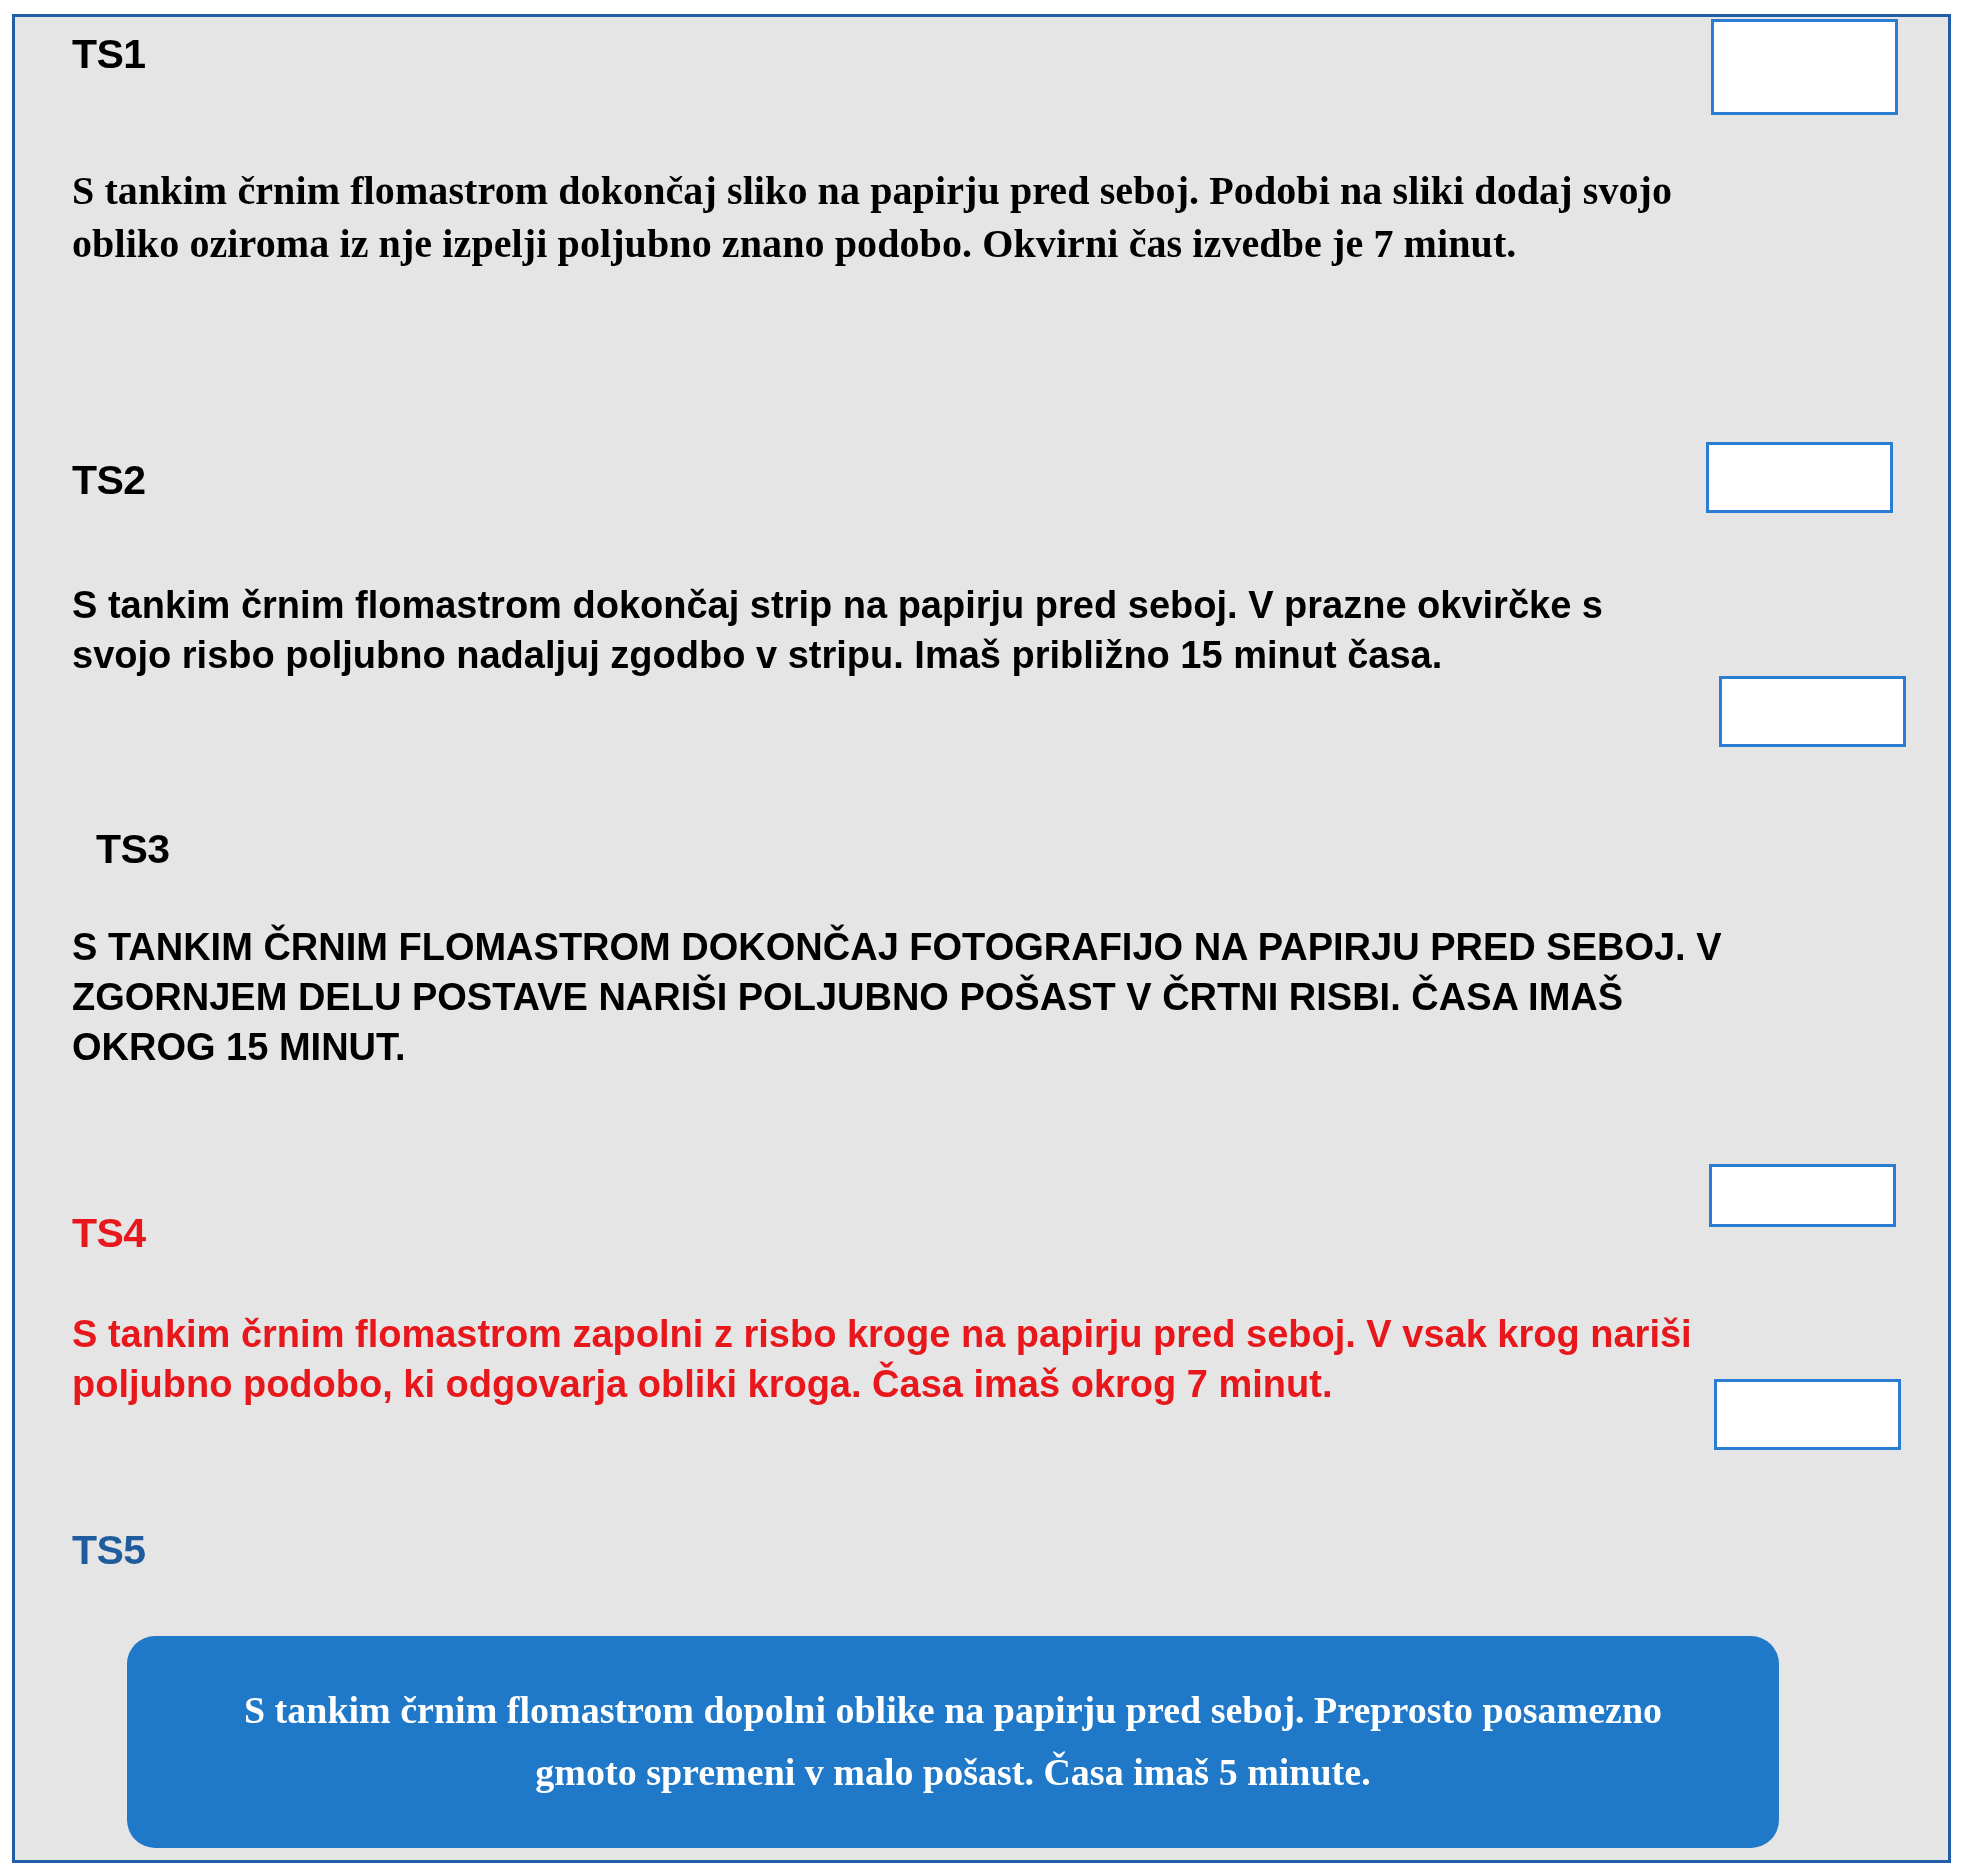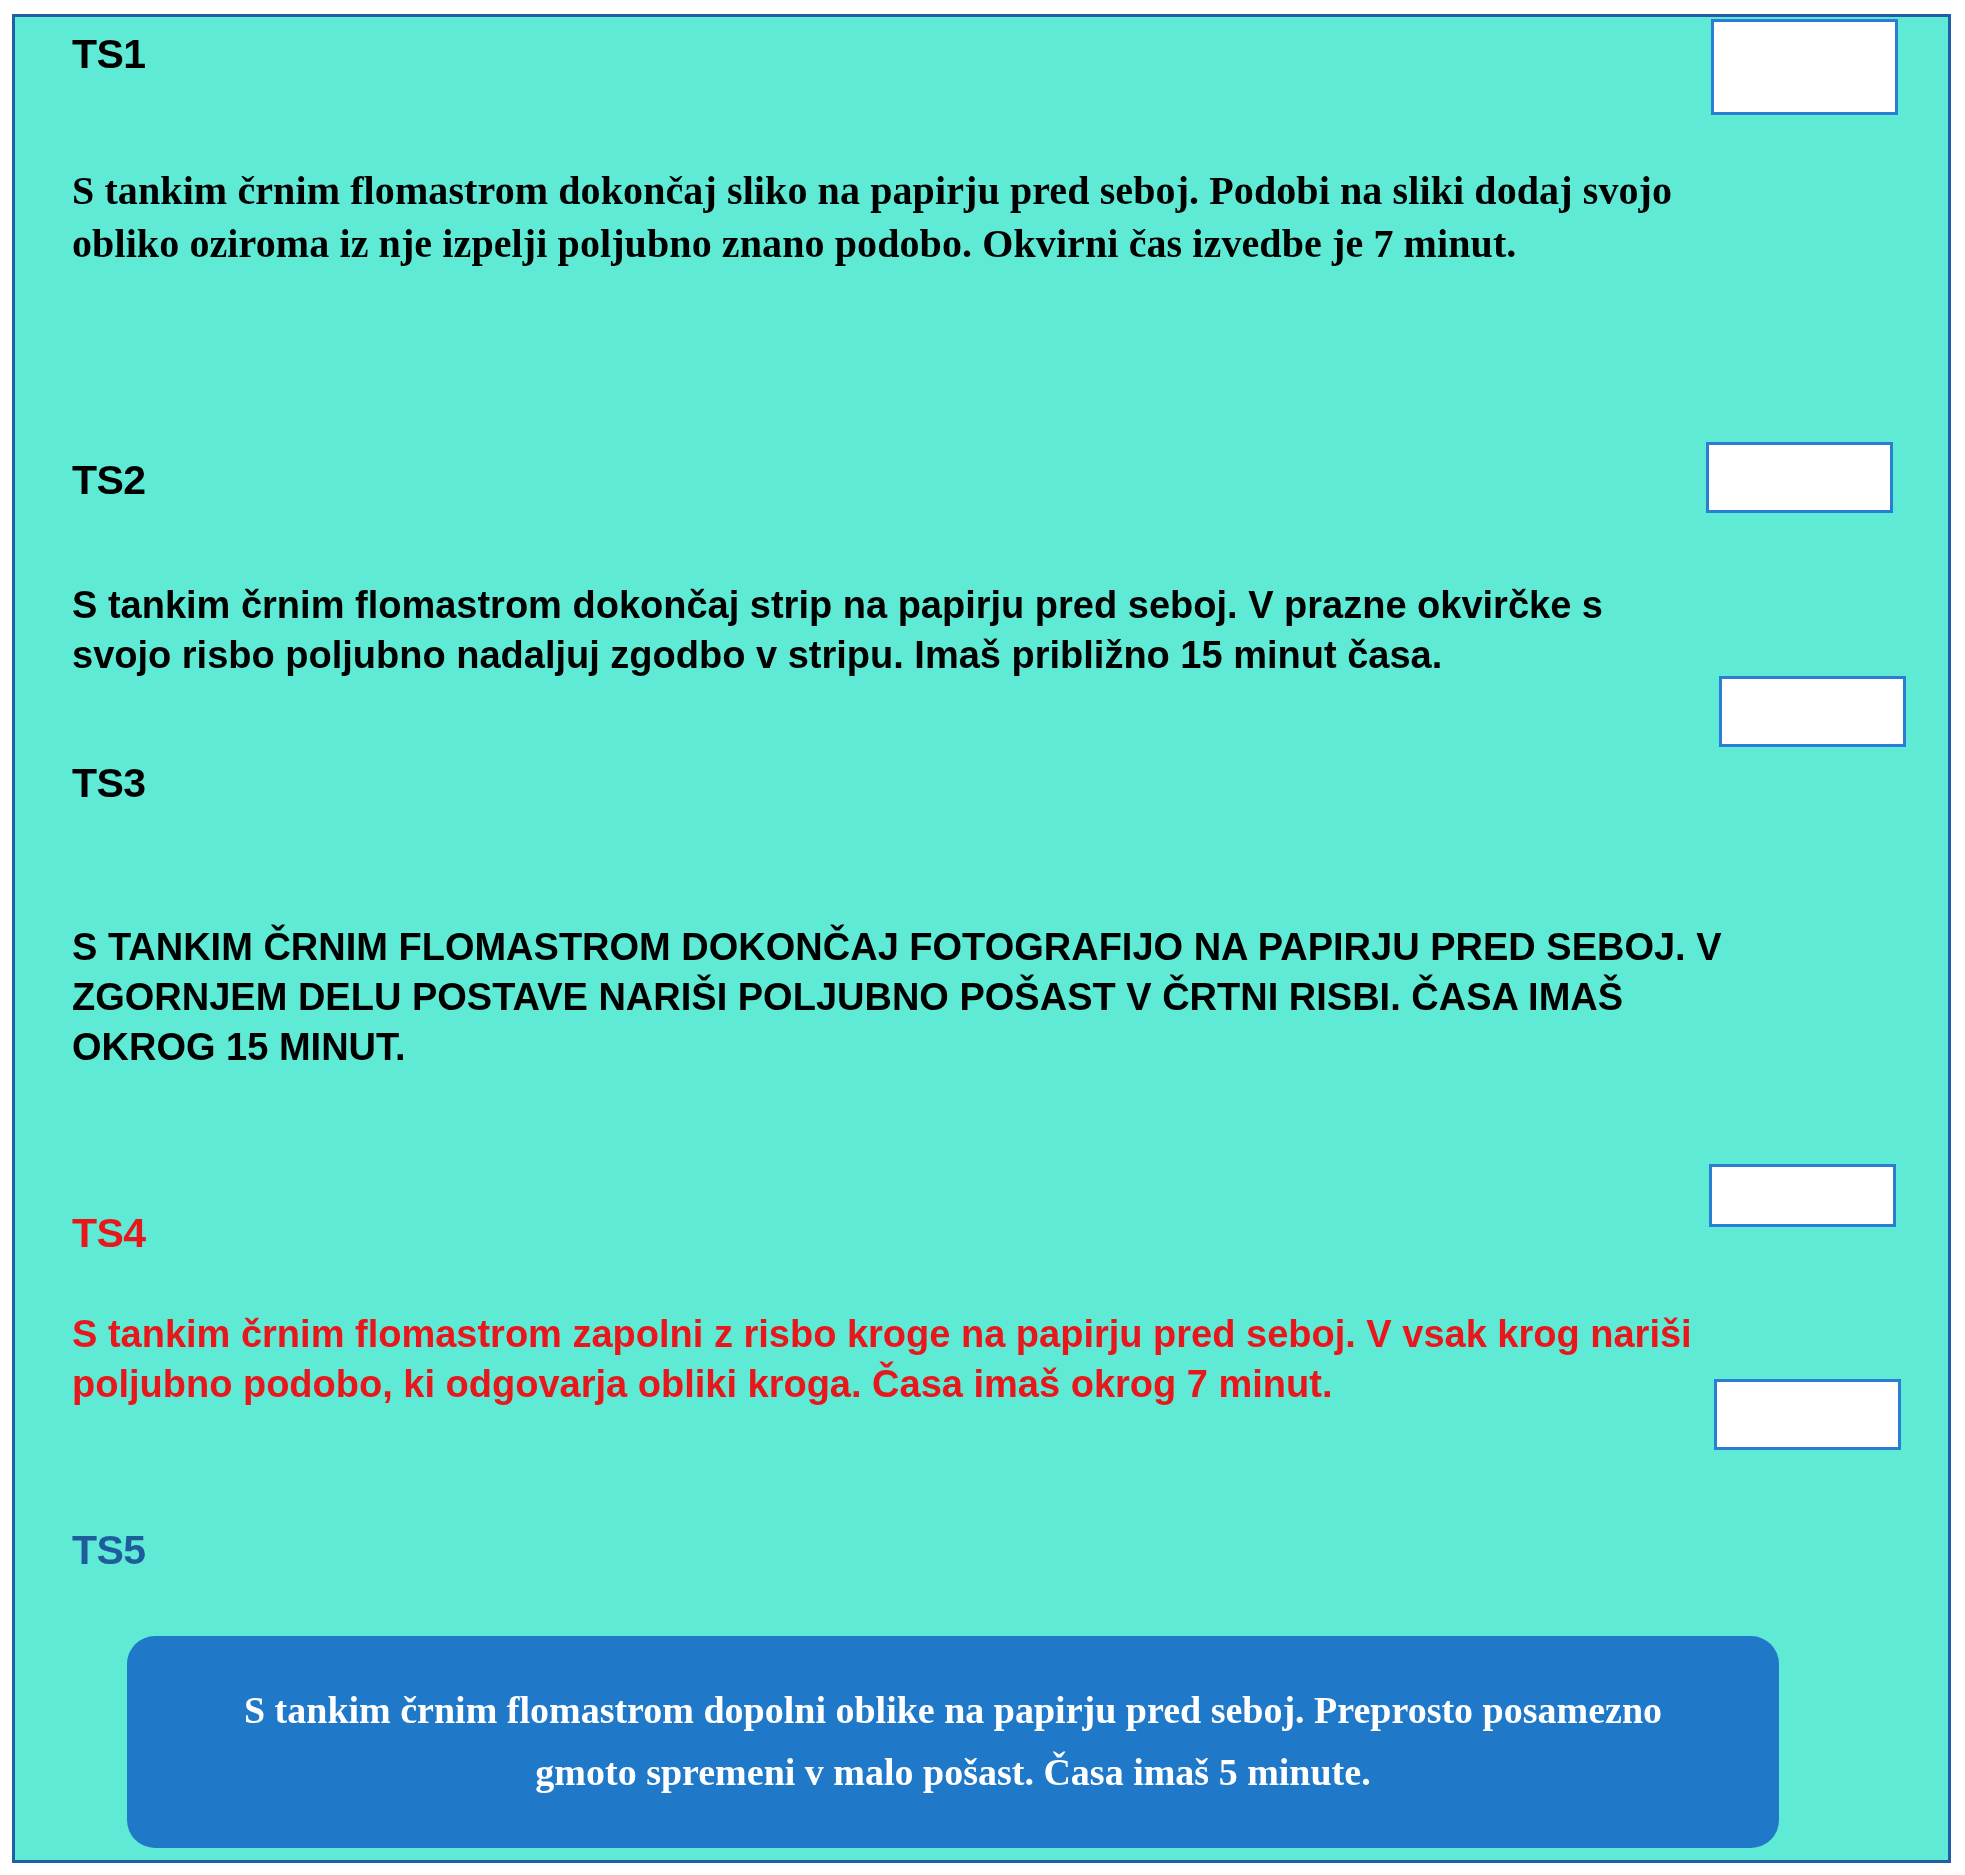--- a/index.html
+++ b/index.html
@@ -16,21 +16,21 @@
 
   
   .page-frame {
     position: absolute;
     left: 12px;
     top: 14px;
     width: 1939px;
     height: 1849px;
     border: 3px solid #1F5FA8;
     box-sizing: border-box;
-    background: #5eead4;
+    background: #e5e5e5;
   }
 
   
   .task {
     position: absolute;
     left: 0;
     right: 0;
   }
   .task-heading {
     position: absolute;
@@ -112,21 +112,21 @@
     <div class="answer-box" style="left: 1696px; top: 2.4px; width: 187px; height: 96px;"></div>
   </div>
 
   <div class="task">
     <div class="task-heading c-black" style="top: 443px;">TS2</div>
     <div class="task-body body-sans c-black" style="top: 543px;">S tankim črnim flomastrom dokončaj strip na papirju pred seboj. V prazne okvirčke s svojo risbo poljubno nadaljuj zgodbo v stripu. Imaš približno 15 minut časa.</div>
     <div class="answer-box" style="left: 1691px; top: 425px; width: 187px; height: 71px;"></div>
   </div>
 
   <div class="task">
-    <div class="task-heading c-black" style="top: 746px;">TS3</div>
+    <div class="task-heading c-black" style="top: 812px; margin-left: 24px;">TS3</div>
     <div class="task-body body-sans c-black" style="top: 885px; width: 1682px;">S TANKIM ČRNIM FLOMASTROM DOKONČAJ FOTOGRAFIJO NA PAPIRJU PRED SEBOJ. V ZGORNJEM DELU POSTAVE NARIŠI POLJUBNO POŠAST V ČRTNI RISBI. ČASA IMAŠ OKROG 15 MINUT.</div>
     <div class="answer-box" style="left: 1704px; top: 659px; width: 187px; height: 71px;"></div>
   </div>
 
   <div class="task">
     <div class="task-heading c-red" style="top: 1196px;">TS4</div>
     <div class="task-body body-sans c-red" style="top: 1272px; width: 1646px;">S tankim črnim flomastrom zapolni z risbo kroge na papirju pred seboj. V vsak krog nariši poljubno podobo, ki odgovarja obliki kroga. Časa imaš okrog 7 minut.</div>
     <div class="answer-box" style="left: 1694px; top: 1147px; width: 187px; height: 63px;"></div>
   </div>
 

